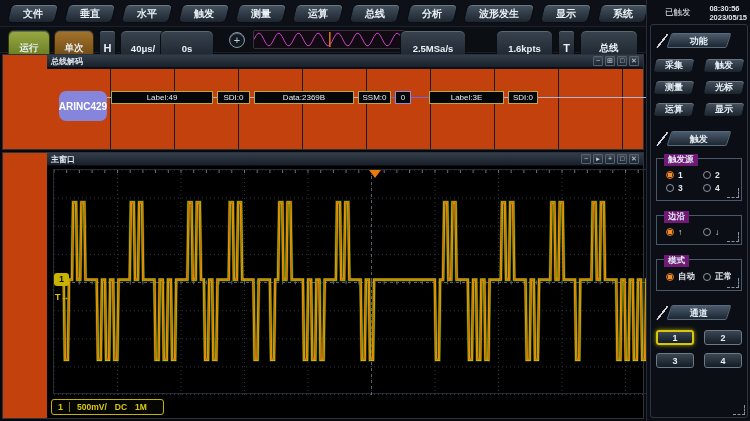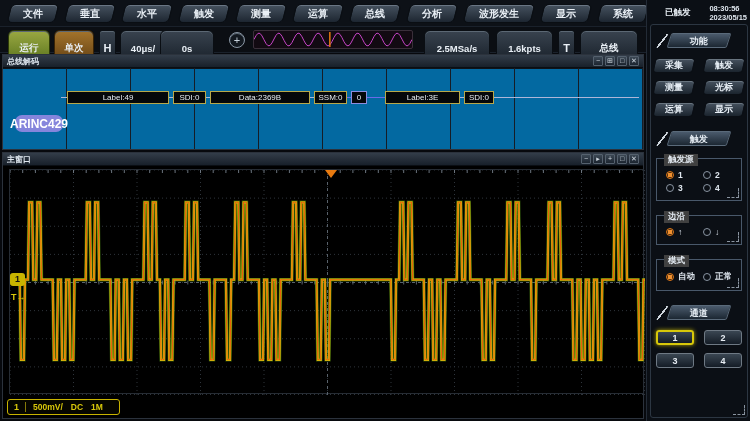--- a/index.html
+++ b/index.html
@@ -22,45 +22,45 @@
       box-shadow:inset 0 1px 0 #5c6874;color:#e9eff5;font-size:9.5px;font-weight:bold;}
   #run-btn{left:8px;width:42px;background:linear-gradient(#9aa842,#55701a);border:1px solid #2e3c08;}
   #single-btn{left:54px;width:40px;background:linear-gradient(#a4742c,#5e3c10);border:1px solid #3a2406;}
   #h-key{left:99px;width:17px;border-radius:3px;font-size:11px;}
   #timebase{left:120px;width:46px;}
   #hoffset{left:160px;width:54px;}
   #zoom-btn{left:229px;width:16px;height:16px;top:5px;border-radius:50%;background:#12181f;
             border:1px solid #8a97a5;color:#c8d2dc;font-size:11px;font-weight:normal;}
   #preview{position:absolute;left:253px;top:3px;width:160px;height:19px;background:#120a12;
            border:1px solid #3a2f3a;border-radius:2px;}
-  #samplerate{left:424px;width:66px;}
+  #samplerate{left:400px;width:66px;}
   #memdepth{left:496px;width:57px;}
   #t-key{left:558px;width:17px;border-radius:3px;font-size:11px;}
   #bus-btn{left:580px;width:58px;}
 
   
-  .panel{position:absolute;left:2px;width:642px;background:#0369a1;border:1px solid #2b323c;}
+  .panel{position:absolute;left:2px;width:642px;background:#c2410c;border:1px solid #2b323c;padding-left:44px;}
   .panel-header{height:13px;background:linear-gradient(#333d49,#18202a);display:flex;align-items:center;
                 padding:0 4px;border-bottom:1px solid #0a0e13;}
   .panel-title{font-size:8px;font-weight:bold;color:#dfe7ef;}
   .win-icons{margin-left:auto;display:flex;gap:2px;}
   .win-icon{width:10px;height:10px;background:linear-gradient(#3c4854,#1c2530);border:1px solid #55616e;
             color:#cfd8e0;font-size:7px;line-height:8px;text-align:center;border-radius:1px;}
 
   #decode-panel{top:54px;height:96px;}
   #decode-body{position:relative;height:81px;
      background-image:repeating-linear-gradient(90deg,transparent 0 63px,#161d26 63px 64px),
                       linear-gradient(#0e141b 0 1px,transparent 1px);}
   #decode-line{position:absolute;left:58px;top:29px;width:578px;height:1px;background:#aeb6d8;}
   #decode-line-purple{position:absolute;left:338px;top:29px;width:46px;height:1px;background:#6a6ae8;}
   .dfield{position:absolute;top:23px;height:13px;border:1px solid #b8a84a;border-radius:0;background:#05070a;
           color:#e8edf3;font-size:8px;display:flex;align-items:center;justify-content:center;white-space:nowrap;}
   .dfield.purple{border-color:#8c8cde;}
-  #decode-badge{position:absolute;left:12px;top:23px;width:48px;height:17px;border-radius:7px;background:#8585dc;
-          color:#fff;font-size:12px;font-weight:bold;display:flex;align-items:center;justify-content:center;margin-top:24px;}
+  #decode-badge{position:absolute;left:12px;top:23px;width:48px;height:30px;border-radius:7px;background:#8585dc;
+          color:#fff;font-size:10px;font-weight:bold;display:flex;align-items:center;justify-content:center;}
   .f1{left:64px;width:102px;}  .f2{left:170px;width:33px;}  .f3{left:207px;width:100px;}
   .f4{left:311px;width:33px;}  .f5{left:348px;width:16px;}  .f6{left:382px;width:75px;}
   .f7{left:461px;width:30px;}  .f8{left:495px;width:140px;}
 
   #main-panel{top:152px;height:267px;}
   #main-body{position:relative;height:252px;background:#000;}
   #graticule-wrap{position:absolute;left:6px;top:3px;width:635px;height:225px;border:1px solid #262c34;}
   #trig-marker{position:absolute;left:315px;top:0;width:0;height:0;
       border-left:6px solid transparent;border-right:6px solid transparent;border-top:8px solid #e87a10;}
   #ch1-marker{position:absolute;left:0px;top:103px;width:15px;height:13px;background:#c8b400;color:#111;
@@ -69,42 +69,42 @@
   #ch-badge{position:absolute;left:4px;top:233px;height:16px;display:flex;align-items:center;
       border:1px solid #c8b400;border-radius:3px;background:#060600;padding:0 8px 0 0;}
   #ch-badge .num{width:18px;text-align:center;color:#d8c80a;font-size:9px;font-weight:bold;
       border-right:1px solid #857a08;margin-right:7px;}
   #ch-badge .v{color:#d8c80a;font-size:8.5px;font-weight:bold;margin-right:8px;}
 
   
   #sidebar{position:absolute;left:646px;top:0;width:104px;height:421px;background:#0b0f15;
            border-left:1px solid #232b36;}
   #status-row{position:absolute;left:6px;top:4px;width:94px;display:flex;align-items:center;}
-  #trig-status{font-size:8.5px;color:#e6ecf2;font-weight:bold;padding-left:12px;}
+  #trig-status{font-size:8.5px;color:#e6ecf2;font-weight:normal;padding-left:12px;}
   #datetime{margin-left:auto;text-align:left;}
   #datetime div{font-size:7.5px;color:#dfe6ee;font-weight:bold;line-height:9px;}
   #sidebar-box{position:absolute;left:3px;top:24px;width:98px;height:394px;border:1px solid #2c3642;
       border-radius:3px;background:#0b0f15;padding-top:8px;}
   .corner-dash{position:absolute;right:2px;bottom:2px;width:12px;height:10px;
       border-right:1px dashed #8a94a0;border-bottom:1px dashed #8a94a0;}
 
   .section-btn{position:relative;width:60px;height:15px;margin:0 auto;transform:skewX(-18deg);
       background:linear-gradient(#4a5a6c,#1c2732);border:1px solid #5a6a7a;border-radius:2px;}
   .section-btn::before{content:'';position:absolute;left:-11px;top:0;width:7px;height:14px;
       background:linear-gradient(115deg,transparent 42%,#cfd6dd 42%,#cfd6dd 58%,transparent 58%);}
   .section-btn span{display:block;transform:skewX(18deg);text-align:center;line-height:14px;
       font-size:9px;font-weight:bold;color:#e6edf4;}
 
   .func-grid{display:grid;grid-template-columns:40px 40px;gap:7px 10px;justify-content:center;margin-top:10px;}
   .func-btn{height:15px;transform:skewX(-12deg);border-radius:4px;background:linear-gradient(#46525f,#1b242e);
       border:1px solid #0b0f15;box-shadow:inset 0 1px 0 #68747f;display:flex;align-items:center;justify-content:center;}
   .func-btn span{transform:skewX(12deg);font-size:9px;font-weight:bold;color:#e6edf4;}
 
   .group{position:relative;width:86px;margin:12px auto 0;border:1px solid #49586a;padding:9px 5px 4px;}
-  .group-label{position:absolute;top:-5px;left:7px;background:#404040;padding:0 4px;
+  .group-label{position:absolute;top:-5px;left:7px;background:#701a75;padding:0 4px;
       font-size:8.5px;font-weight:bold;color:#e2e9f0;}
   .radio-row{display:flex;margin:2px 0 3px;}
   .radio{display:flex;align-items:center;gap:4px;width:38px;margin-left:4px;}
   .radio .dot{width:8px;height:8px;border-radius:50%;border:1px solid #8a95a2;background:#0b0f15;}
   .radio.checked .dot{border:1px solid #e07818;background:radial-gradient(circle at 50% 50%,#f09030 0 55%,#3a2810 60%);}
   .radio .lab{font-size:8.5px;color:#dfe6ee;font-weight:bold;}
 
   .ch-grid{display:grid;grid-template-columns:38px 38px;gap:8px 10px;justify-content:center;margin-top:10px;}
   .ch-btn{height:15px;border:1px solid #6e7984;border-radius:3px;background:linear-gradient(#3a4652,#141c26);
       color:#e8eef4;font-size:9px;font-weight:bold;display:flex;align-items:center;justify-content:center;}

